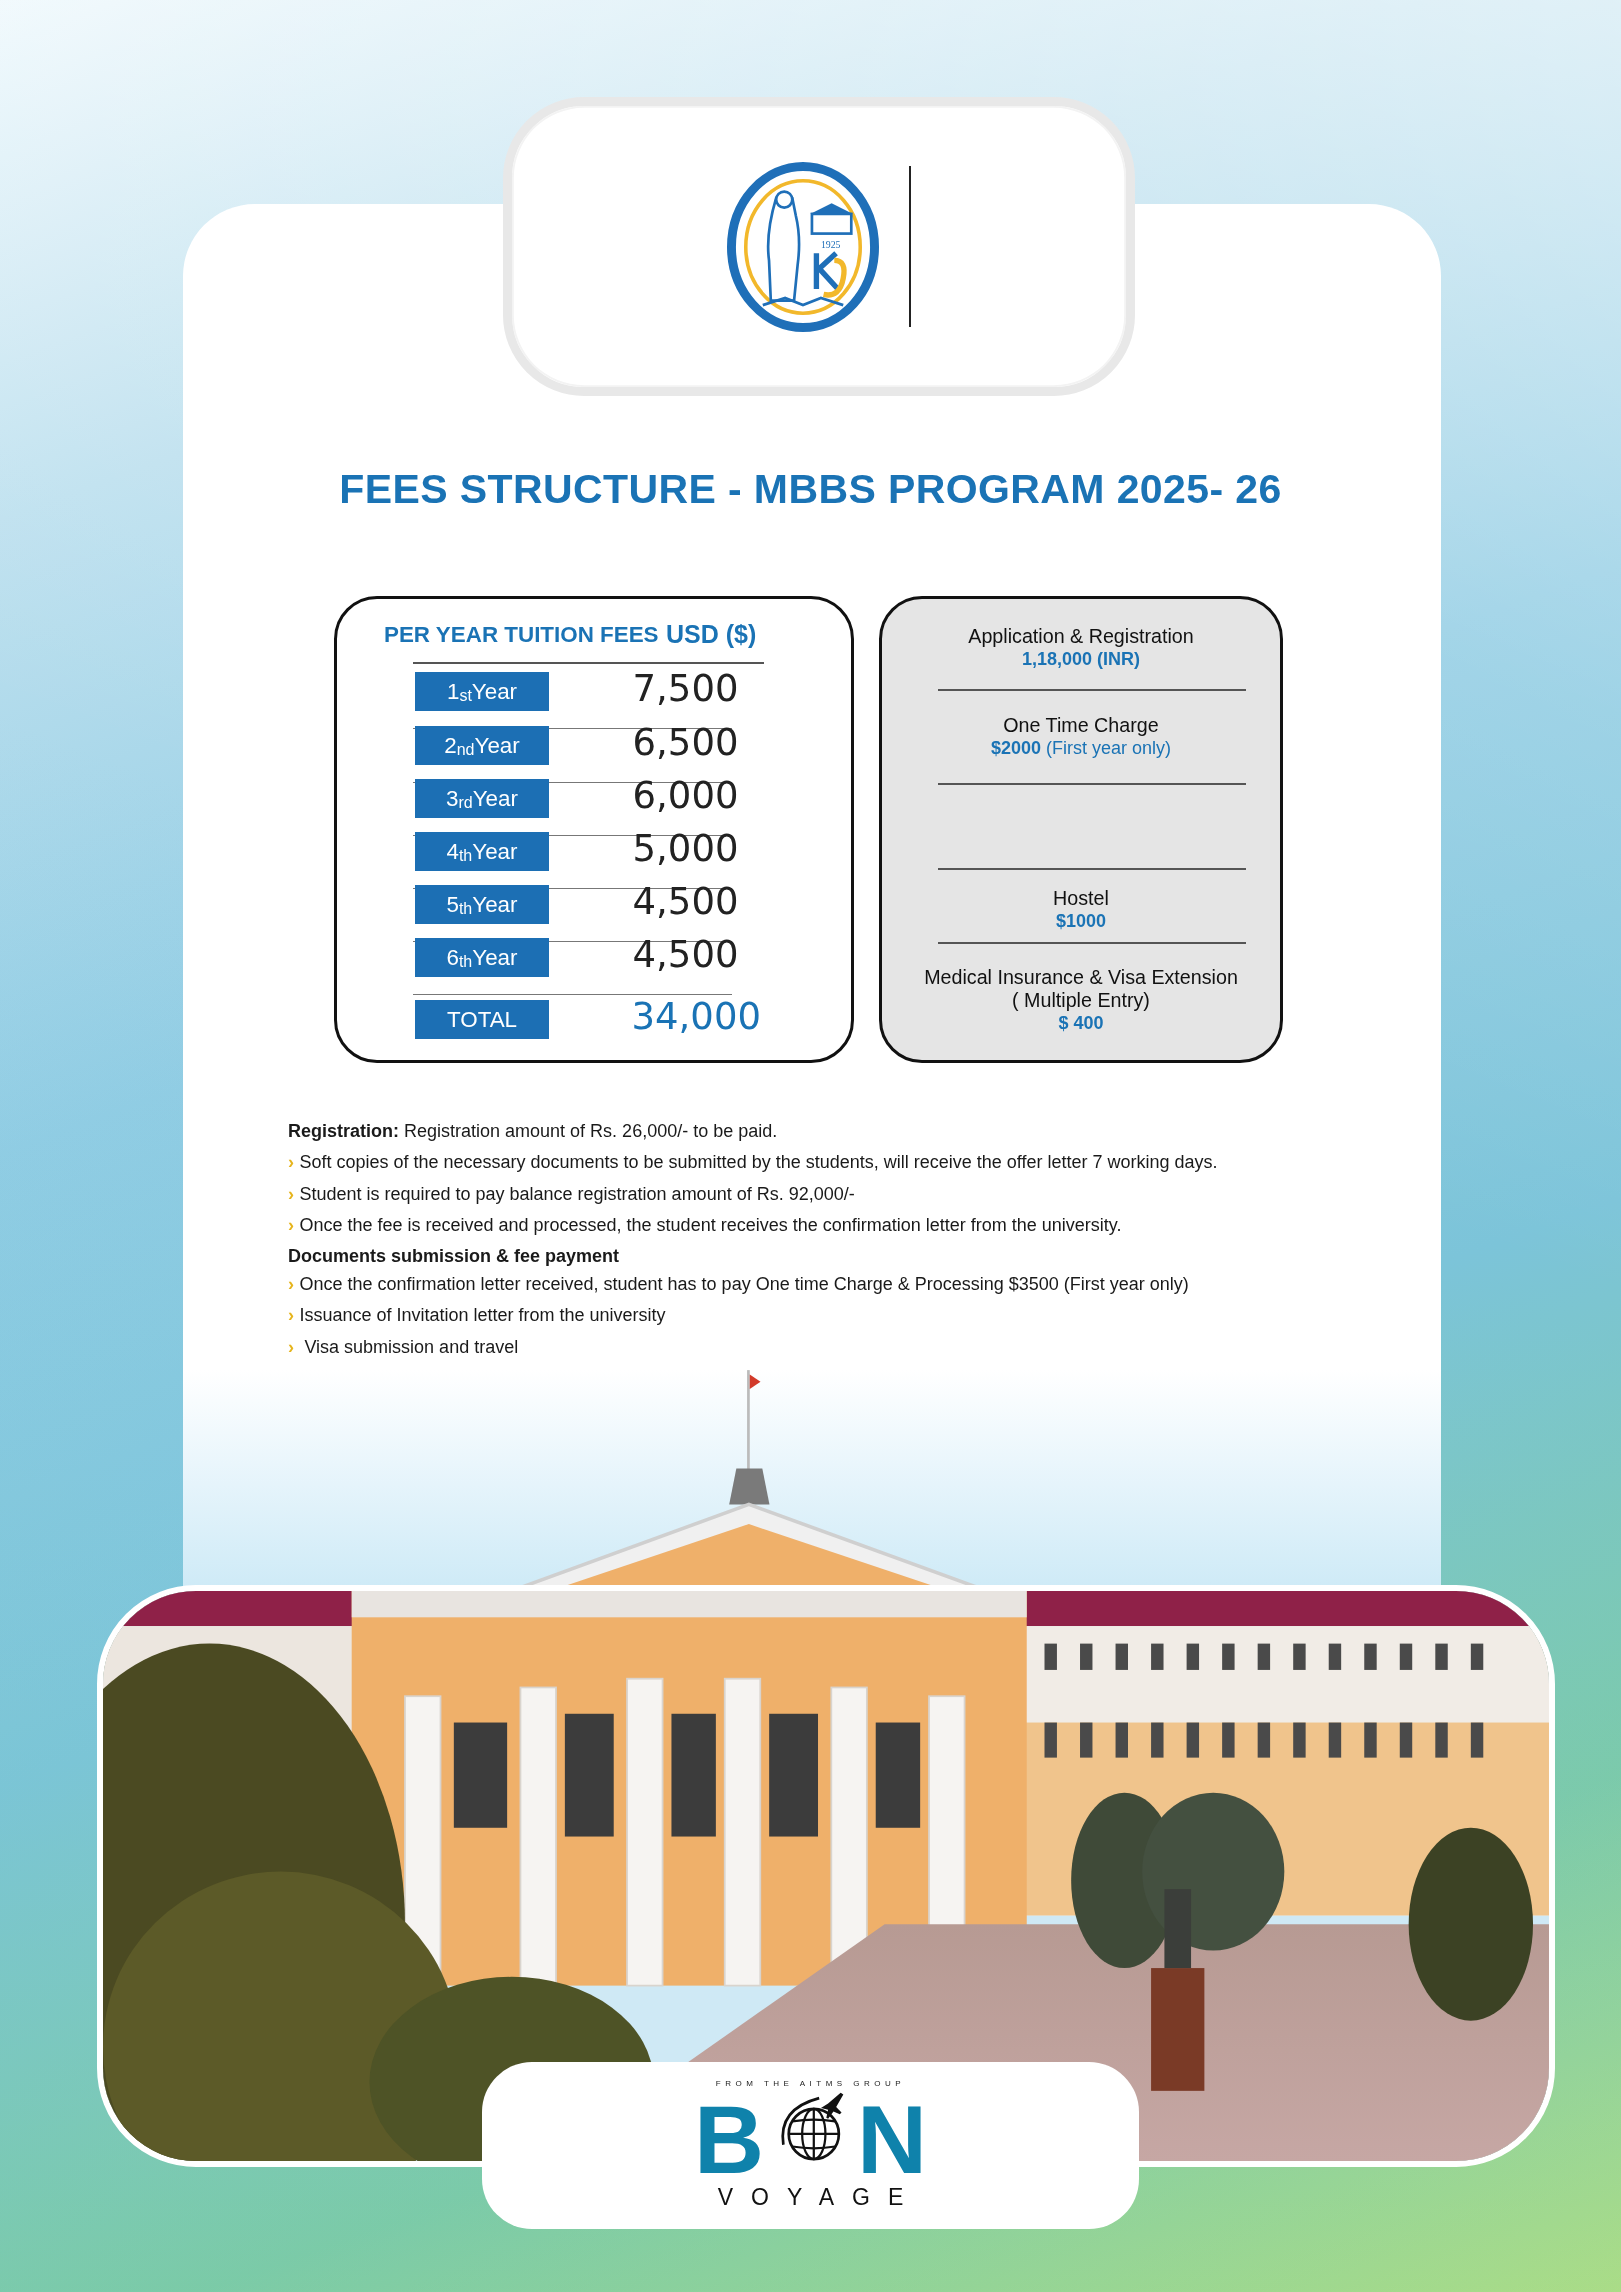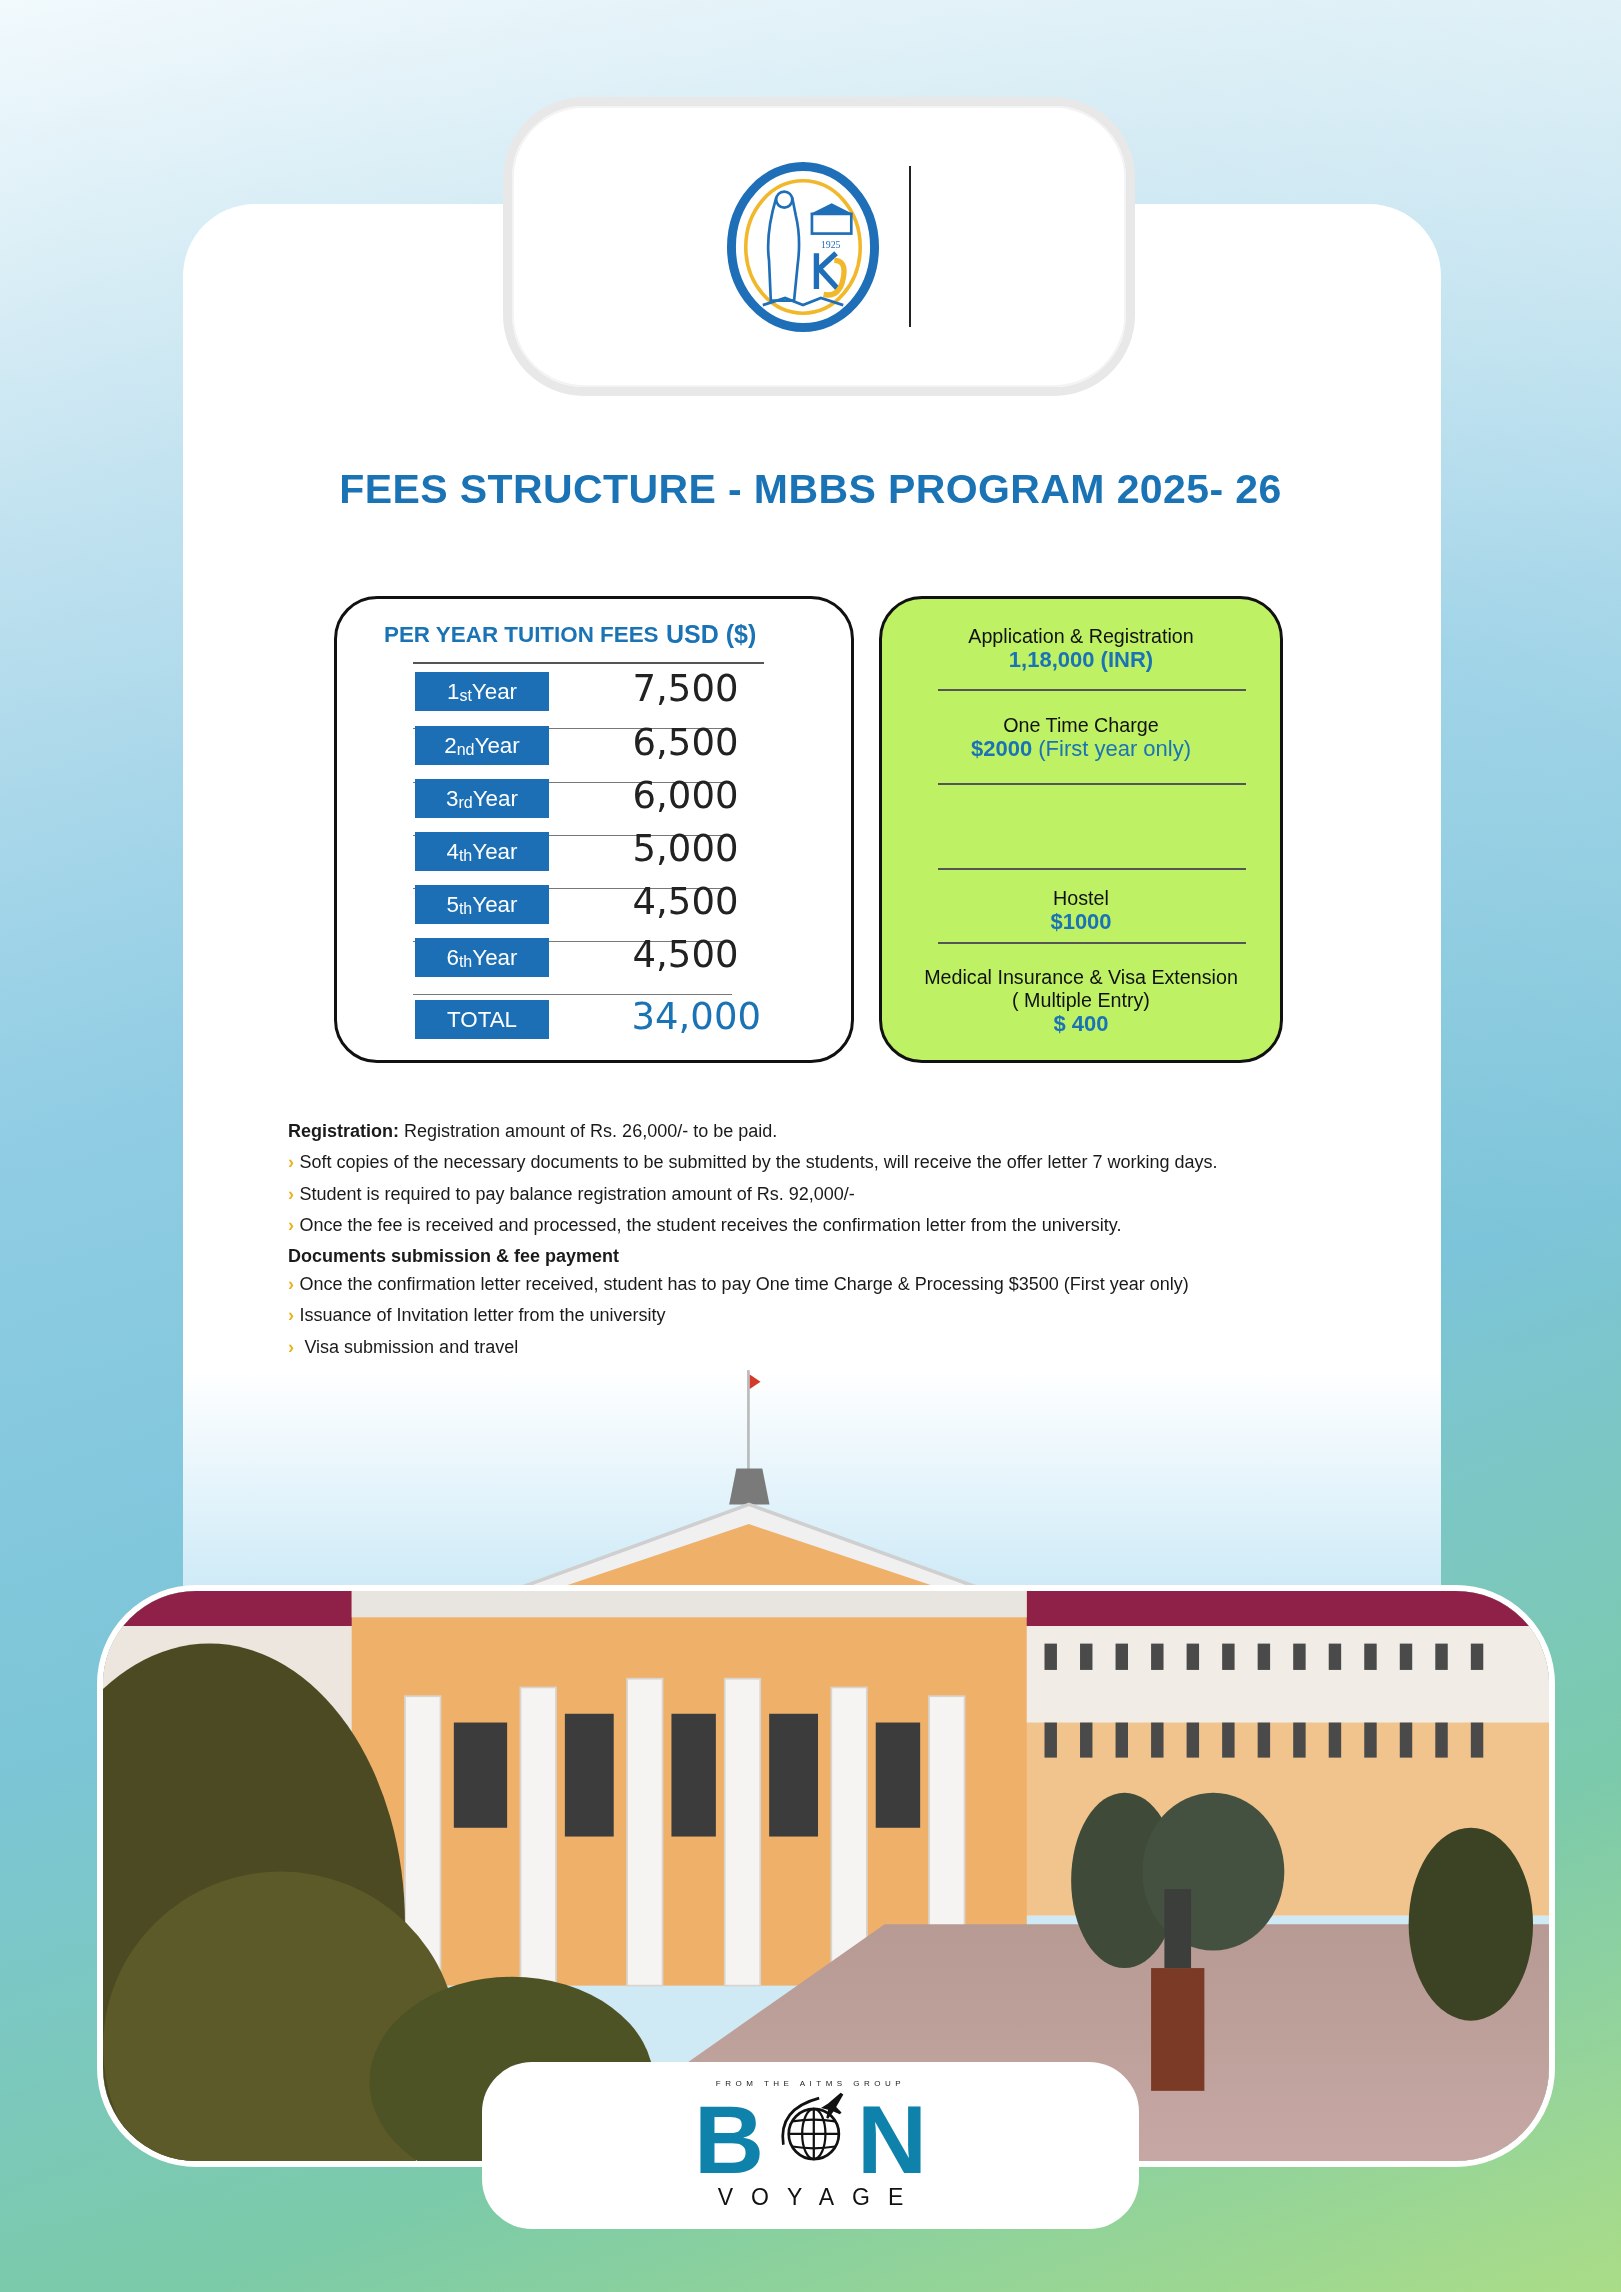--- a/index.html
+++ b/index.html
@@ -64,25 +64,25 @@
   .year-badge sup { font-size: 16px; vertical-align: baseline; position: relative; top: 0.9px; margin-top: 8px; }
   .fee-amount {
     position: absolute; right: -4.5px; top: -5.4px; font-size: 37px; font-weight: 400; color: #222;
     font-family: "DejaVu Sans", sans-serif;
   }
   .total-row .fee-amount { color: #1a73b5; font-size: 37px; right: -27px; }
 
   
   .extras-box {
     position: absolute; left: 879px; top: 596px; width: 404px; height: 467px;
-    border: 3.6px solid #111; border-radius: 43px; background: #bef264;
+    border: 3.6px solid #111; border-radius: 43px; background: #e5e5e5;
   }
   .extra-item { position: absolute; left: 0; width: 100%; text-align: center; }
   .extra-label { font-size: 19.7px; color: #111; line-height: 23px; }
-  .extra-value { font-size: 22px; color: #1a73b5; line-height: 23px; }
+  .extra-value { font-size: 18px; color: #1a73b5; line-height: 23px; }
   .extra-value b { font-weight: bold; }
   .extras-rule { position: absolute; left: 56px; width: 308px; height: 1.8px; background: #555; }
 
   
   .notes { position: absolute; left: 288px; top: 1121px; width: 1119px; }
   .note-line { position: absolute; left: 0; font-size: 18px; color: #1a1a1a; white-space: nowrap; }
   .note-line b { font-weight: bold; }
   .chev { color: #e6b51e; font-weight: bold; margin-right: 5.4px; font-size: 18px; }
 
   

